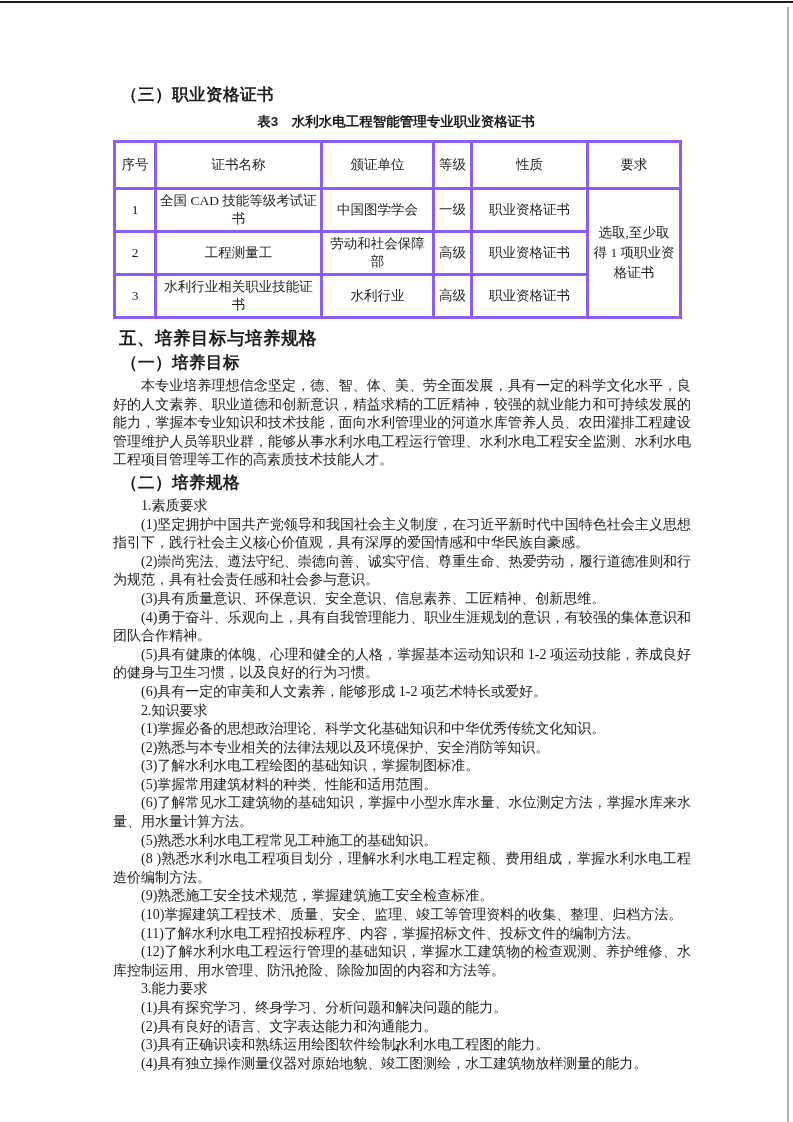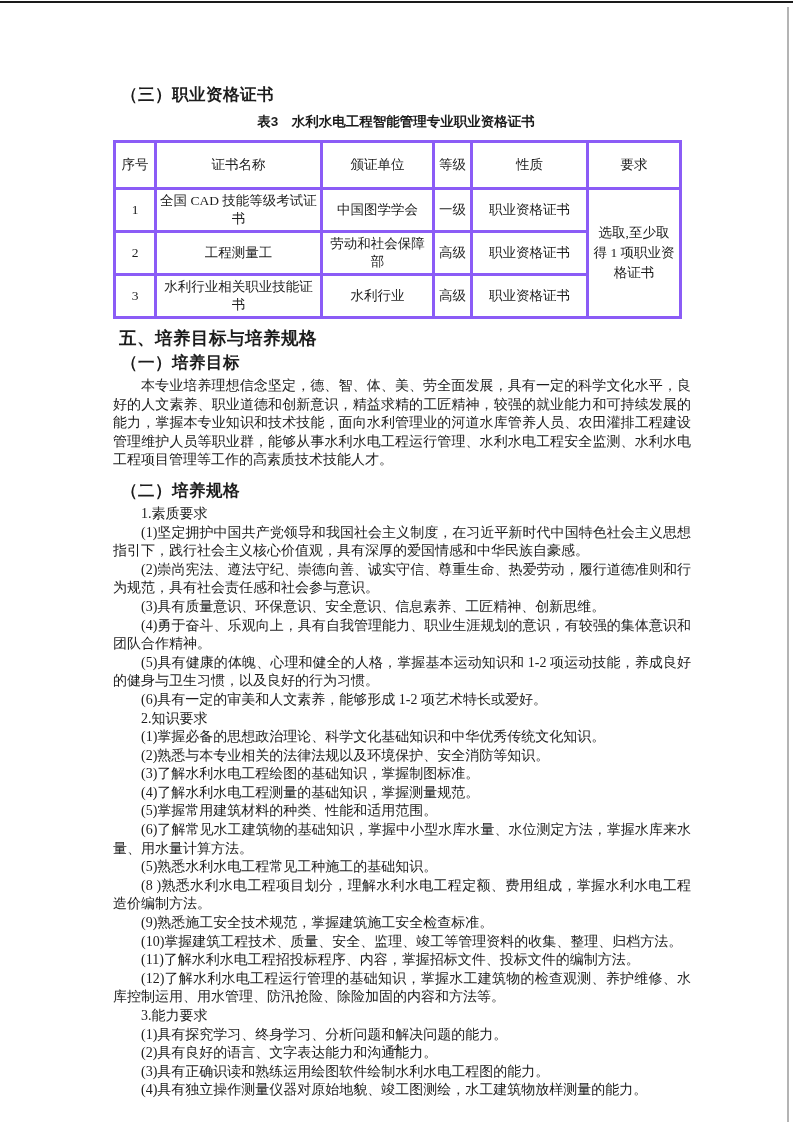--- a/index.html
+++ b/index.html
@@ -83,21 +83,21 @@
     padding: 2px 7px;
     line-height: 20px;
   }
   .body-p {
     font-size: 14px;
     line-height: 18.6px;
     margin: 0;
     text-indent: 2em;
     text-align: justify;
   }
-  .obj-p { margin-bottom: 10px; }
+  .obj-p { margin-bottom: 2px; }
   .footer-num {
     position: absolute;
     left: 0; right: 0;
     top: 1040px;
     text-align: center;
     font-size: 13px;
   }
 </style>
 </head>
 <body>
@@ -170,21 +170,20 @@
         <p class="body-p">(1)坚定拥护中国共产党领导和我国社会主义制度，在习近平新时代中国特色社会主义思想指引下，践行社会主义核心价值观，具有深厚的爱国情感和中华民族自豪感。</p>
         <p class="body-p">(2)崇尚宪法、遵法守纪、崇德向善、诚实守信、尊重生命、热爱劳动，履行道德准则和行为规范，具有社会责任感和社会参与意识。</p>
         <p class="body-p">(3)具有质量意识、环保意识、安全意识、信息素养、工匠精神、创新思维。</p>
         <p class="body-p">(4)勇于奋斗、乐观向上，具有自我管理能力、职业生涯规划的意识，有较强的集体意识和团队合作精神。</p>
         <p class="body-p">(5)具有健康的体魄、心理和健全的人格，掌握基本运动知识和 1-2 项运动技能，养成良好的健身与卫生习惯，以及良好的行为习惯。</p>
         <p class="body-p">(6)具有一定的审美和人文素养，能够形成 1-2 项艺术特长或爱好。</p>
         <p class="body-p">2.知识要求</p>
         <p class="body-p">(1)掌握必备的思想政治理论、科学文化基础知识和中华优秀传统文化知识。</p>
         <p class="body-p">(2)熟悉与本专业相关的法律法规以及环境保护、安全消防等知识。</p>
         <p class="body-p">(3)了解水利水电工程绘图的基础知识，掌握制图标准。</p>
-        <p class="body-p">(4)了解水利水电工程测量的基础知识，掌握测量规范。</p>
         <p class="body-p">(5)掌握常用建筑材料的种类、性能和适用范围。</p>
         <p class="body-p">(6)了解常见水工建筑物的基础知识，掌握中小型水库水量、水位测定方法，掌握水库来水量、用水量计算方法。</p>
         <p class="body-p">(5)熟悉水利水电工程常见工种施工的基础知识。</p>
         <p class="body-p">(8 )熟悉水利水电工程项目划分，理解水利水电工程定额、费用组成，掌握水利水电工程造价编制方法。</p>
         <p class="body-p">(9)熟悉施工安全技术规范，掌握建筑施工安全检查标准。</p>
         <p class="body-p">(10)掌握建筑工程技术、质量、安全、监理、竣工等管理资料的收集、整理、归档方法。</p>
         <p class="body-p">(11)了解水利水电工程招投标程序、内容，掌握招标文件、投标文件的编制方法。</p>
         <p class="body-p">(12)了解水利水电工程运行管理的基础知识，掌握水工建筑物的检查观测、养护维修、水库控制运用、用水管理、防汛抢险、除险加固的内容和方法等。</p>
         <p class="body-p">3.能力要求</p>
         <p class="body-p">(1)具有探究学习、终身学习、分析问题和解决问题的能力。</p>

